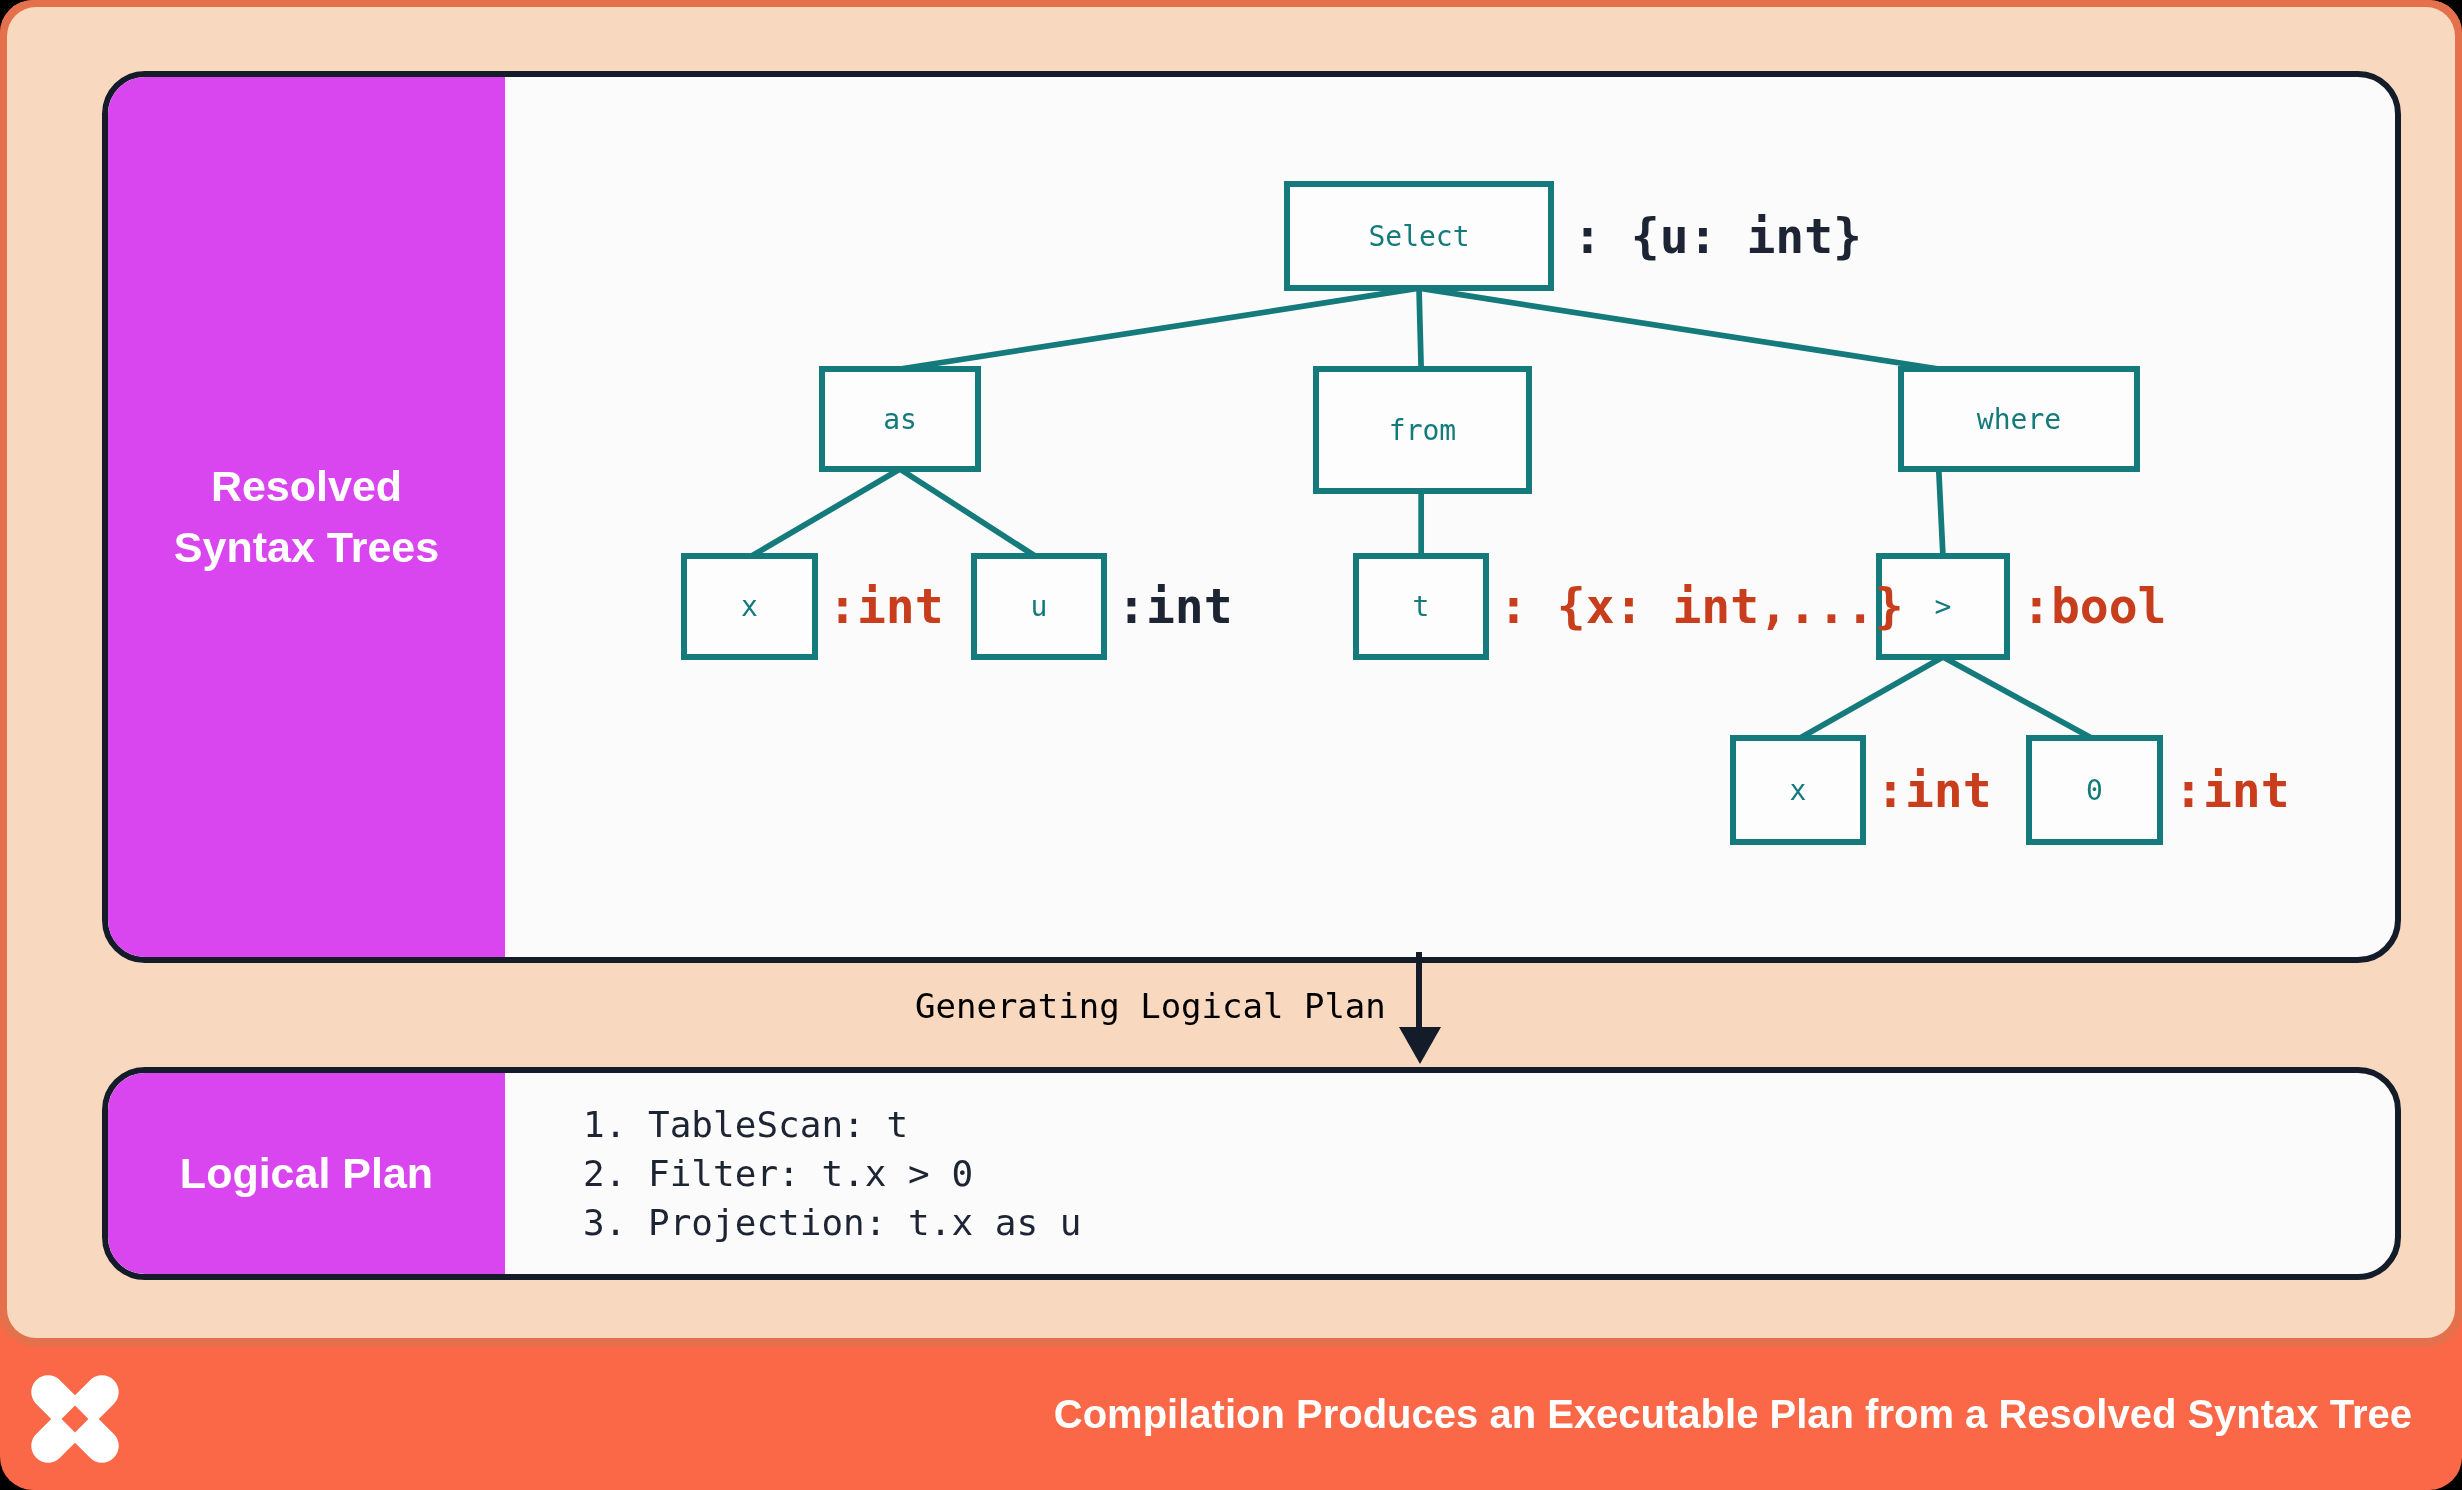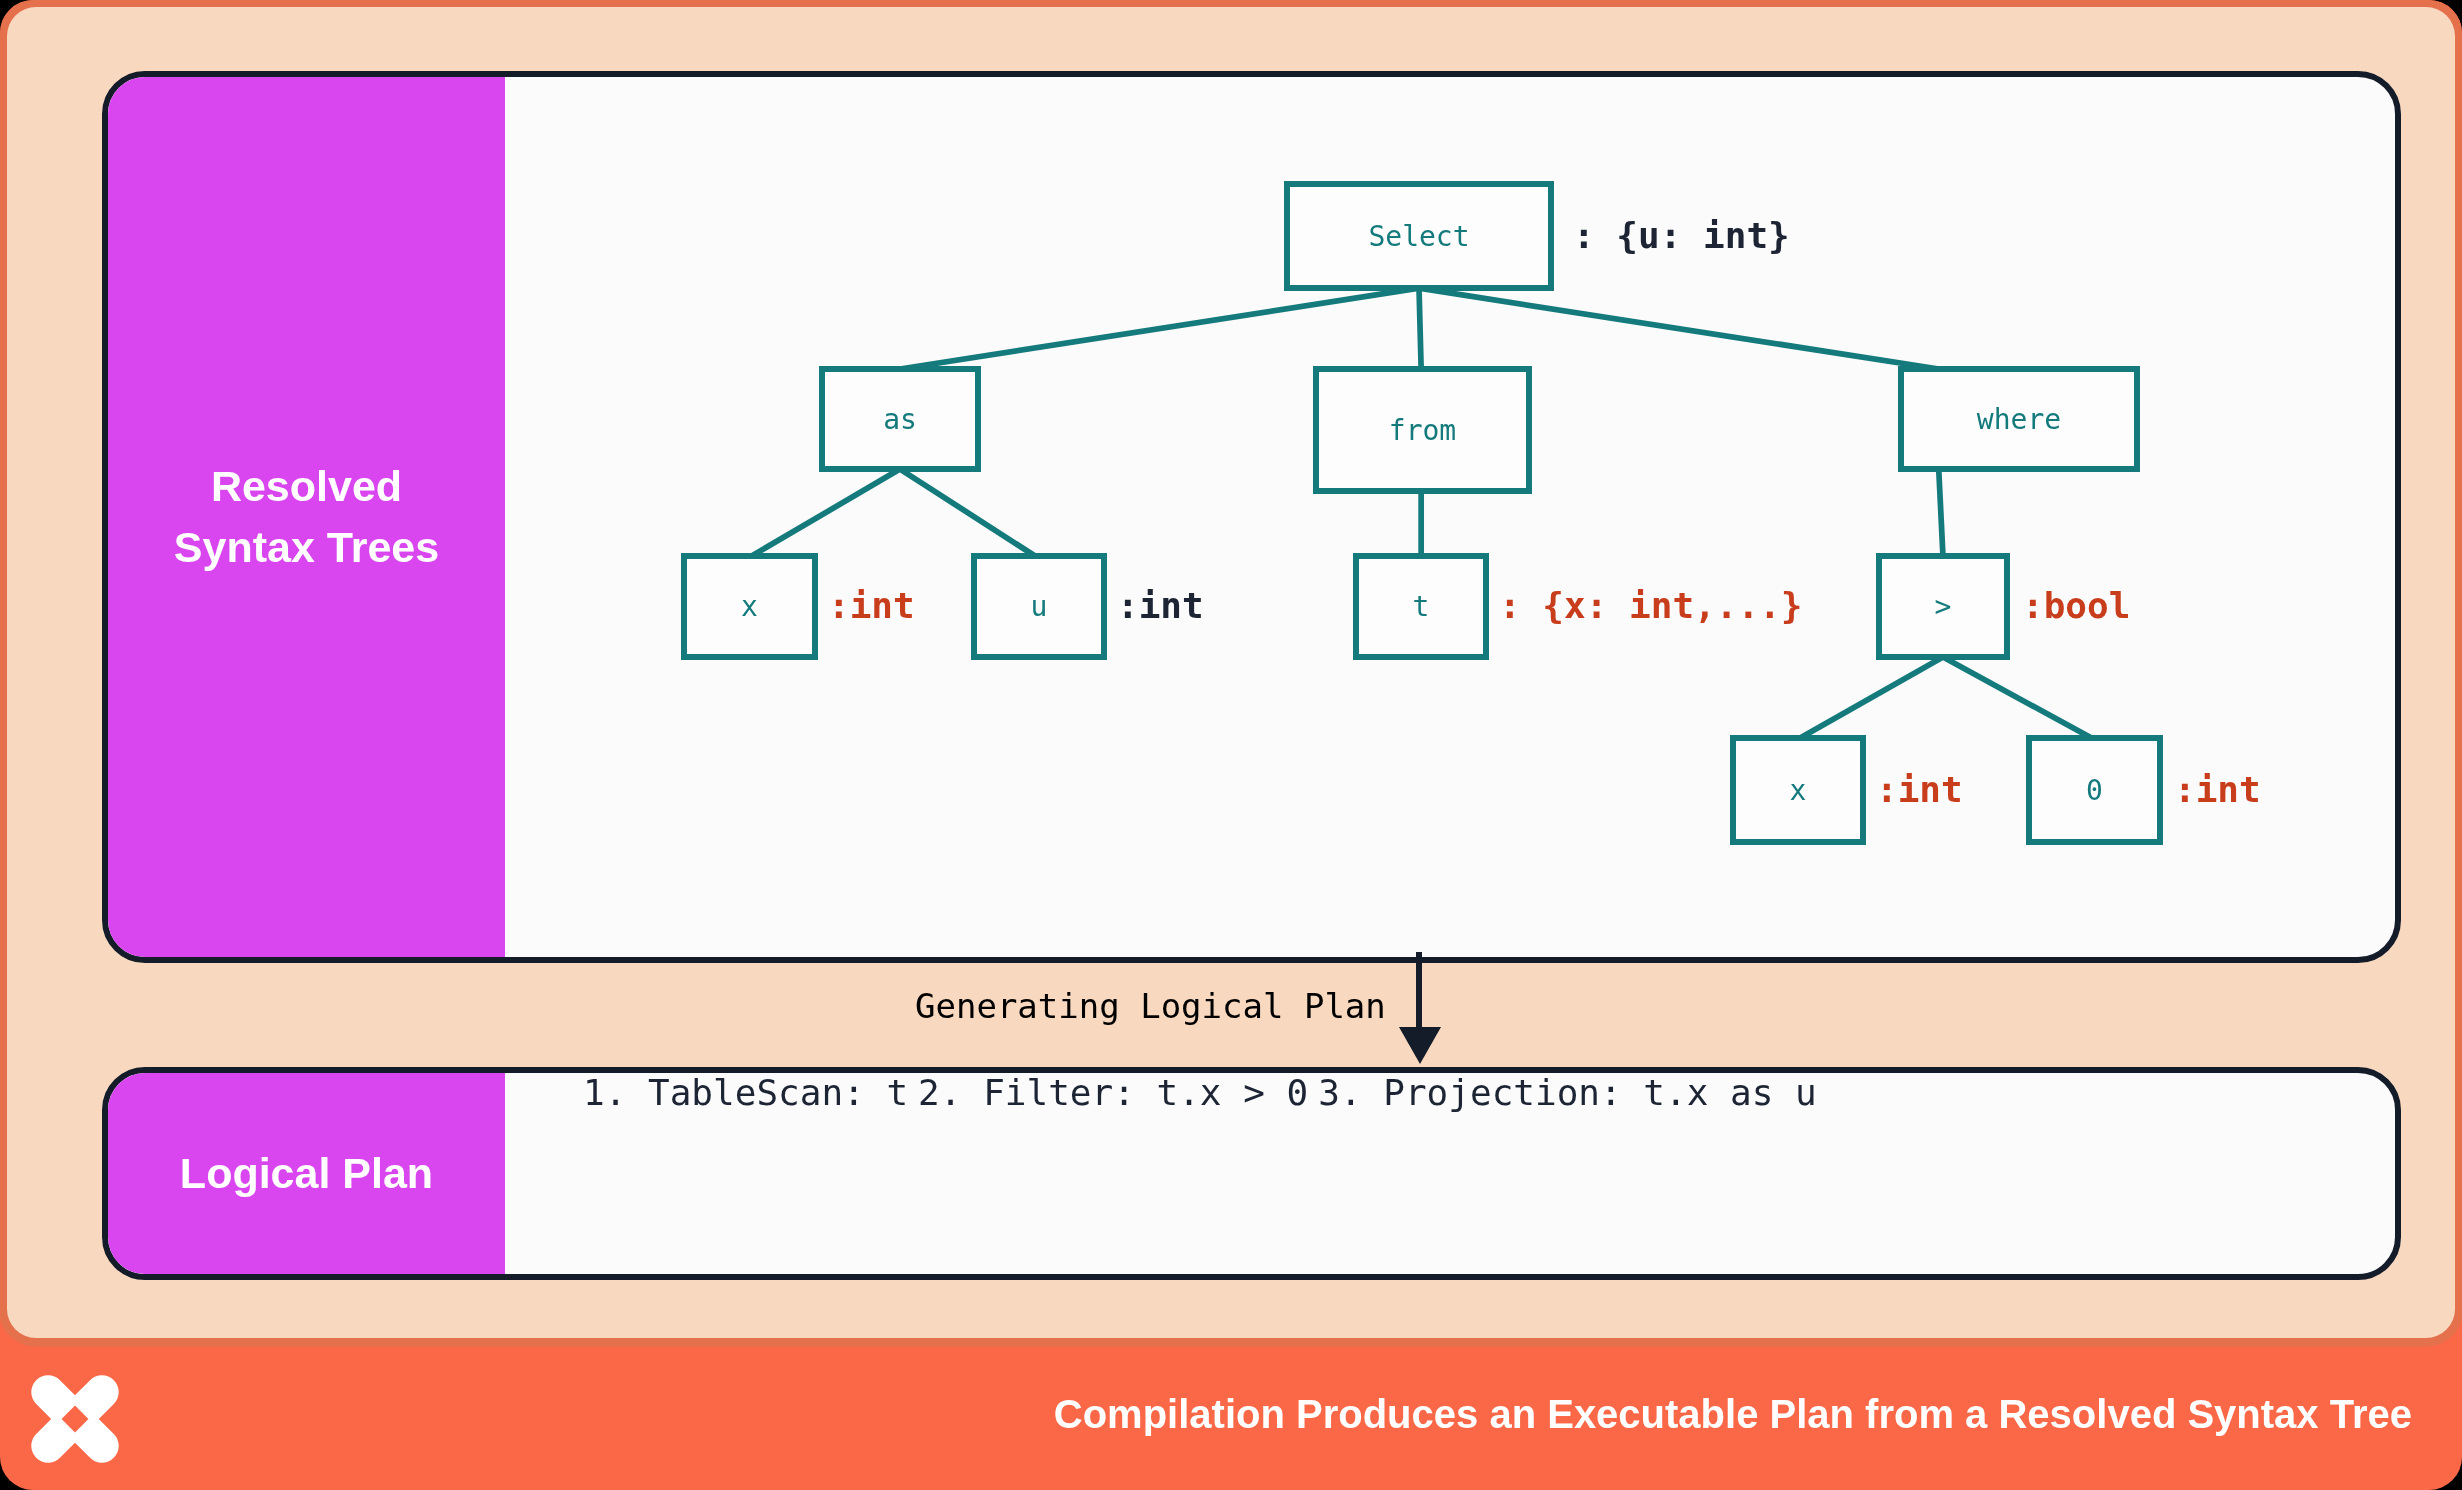--- a/index.html
+++ b/index.html
@@ -20,37 +20,37 @@
   .n-select{left:1284px;top:181px;width:270px;height:110px;}
   .n-as{left:819px;top:366px;width:162px;height:106px;}
   .n-from{left:1313px;top:366px;width:219px;height:128px;}
   .n-where{left:1898px;top:366px;width:242px;height:106px;}
   .n-x1{left:681px;top:553px;width:137px;height:107px;}
   .n-u{left:971px;top:553px;width:136px;height:107px;}
   .n-t{left:1353px;top:553px;width:136px;height:107px;}
   .n-gt{left:1876px;top:553px;width:134px;height:107px;}
   .n-x2{left:1730px;top:735px;width:136px;height:110px;}
   .n-zero{left:2026px;top:735px;width:137px;height:110px;}
-  .anno{position:absolute;font-family:"DejaVu Sans Mono",monospace;font-weight:700;font-size:36px;line-height:54px;white-space:pre;}
+  .anno{position:absolute;font-family:"DejaVu Sans Mono",monospace;font-weight:700;font-size:48px;line-height:54px;white-space:pre;}
   .anno.dark{color:#1d2534;}
   .anno.red{color:#c83d1c;}
   .a-select{left:1573px;top:209px;}
   .a-x1{left:828px;top:579px;}
   .a-u{left:1117px;top:579px;}
   .a-t{left:1499px;top:579px;}
   .a-gt{left:2022px;top:579px;}
   .a-x2{left:1876px;top:763px;}
   .a-zero{left:2174px;top:763px;}
   
   .gen-label{position:absolute;left:915px;top:986px;font-family:"DejaVu Sans Mono",monospace;font-size:34px;line-height:40px;color:#000000;}
   .arrow-line{position:absolute;left:1416px;top:952px;width:6.4px;height:79px;background:#141b29;}
   .arrow-head{position:absolute;left:1399px;top:1027px;width:0;height:0;
               border-left:21px solid transparent;border-right:21px solid transparent;border-top:37px solid #141b29;}
   
-  .plan-steps{position:absolute;left:475px;top:0;bottom:0;display:flex;flex-direction:row;justify-content:center;gap:10px;
+  .plan-steps{position:absolute;left:475px;top:0;bottom:0;display:flex;flex-direction:column;justify-content:center;gap:10px;
               font-family:"DejaVu Sans Mono",monospace;font-size:36px;line-height:39px;color:#1d2534;white-space:pre;}
   
   .footer{position:absolute;left:0;bottom:0;width:2462px;height:152px;display:flex;align-items:center;justify-content:flex-end;
           padding-right:50px;box-sizing:border-box;}
   .footer-title{color:#ffffff;font-weight:700;font-size:40px;}
   .logo{position:absolute;left:18.6px;top:1363px;width:112px;height:112px;}
 </style>
 </head>
 <body>
 

